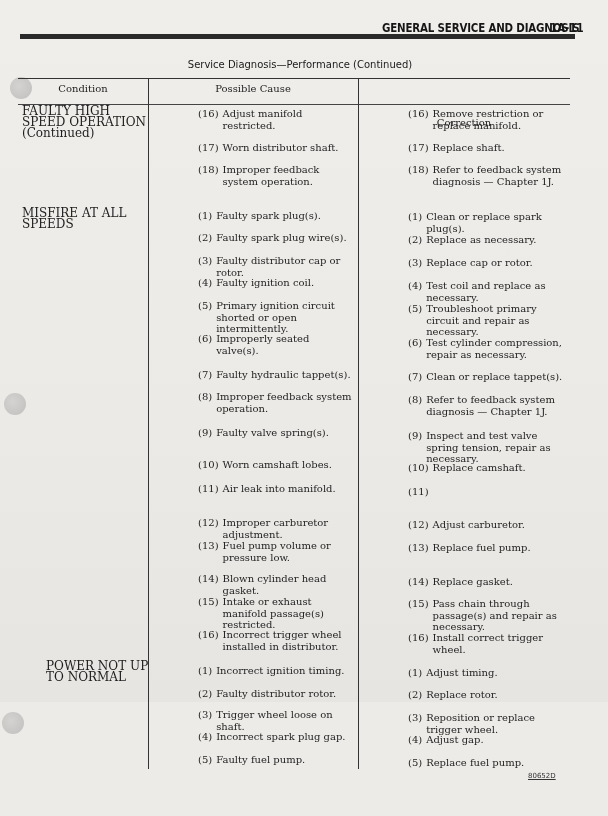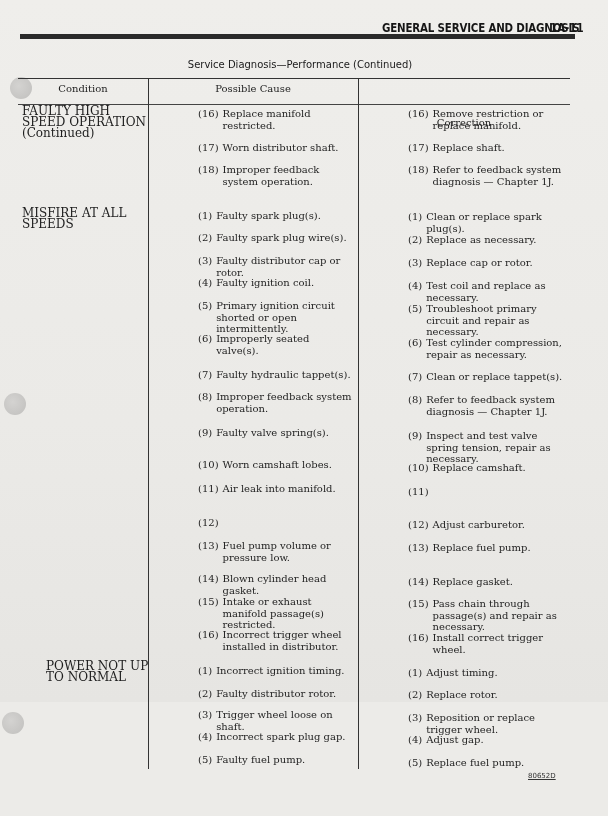--- a/index.html
+++ b/index.html
@@ -85,21 +85,21 @@
         <div>SPEEDS</div>
       </div>
       <div class="cond" style="top: 661px; margin-left: 24px;">
         <div>POWER NOT UP</div>
         <div>TO NORMAL</div>
       </div>
     </div>
   <div id="rows">
       <div class="item cause" style="top: 108px;">
         <span class="num">(16)</span>
-        <span class="txt">Replace manifold restricted.</span>
+        <span class="txt">Adjust manifold restricted.</span>
       </div>
       <div class="item corr" style="top: 108px;">
         <span class="num">(16)</span>
         <span class="txt">Remove restriction or replace manifold.</span>
       </div>
       <div class="item cause" style="top: 142px;">
         <span class="num">(17)</span>
         <span class="txt">Worn distributor shaft.</span>
       </div>
       <div class="item corr" style="top: 142px;">
@@ -196,20 +196,21 @@
       </div>
       <div class="item cause" style="top: 483px;">
         <span class="num">(11)</span>
         <span class="txt">Air leak into manifold.</span>
       </div>
       <div class="item corr" style="top: 486px;">
         <span class="num">(11)</span>
       </div>
       <div class="item cause" style="top: 517px;">
         <span class="num">(12)</span>
+        <span class="txt">Improper carburetor adjustment.</span>
       </div>
       <div class="item corr" style="top: 519px;">
         <span class="num">(12)</span>
         <span class="txt">Adjust carburetor.</span>
       </div>
       <div class="item cause" style="top: 540px;">
         <span class="num">(13)</span>
         <span class="txt">Fuel pump volume or pressure low.</span>
       </div>
       <div class="item corr" style="top: 542px;">

